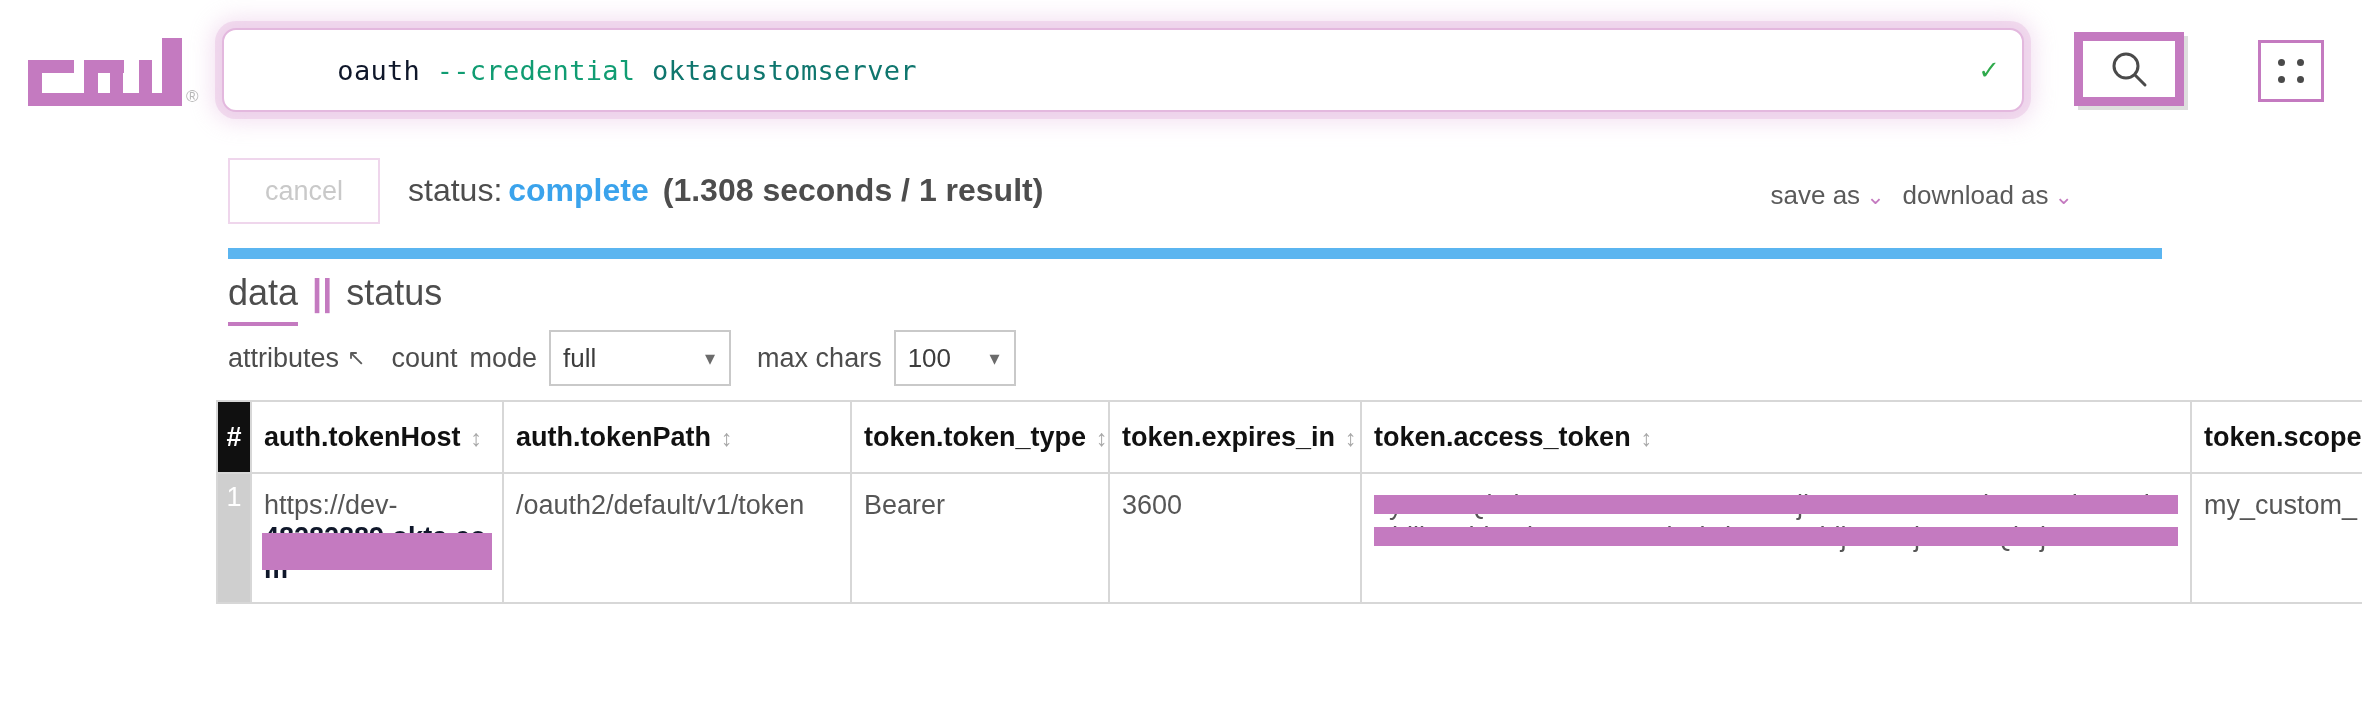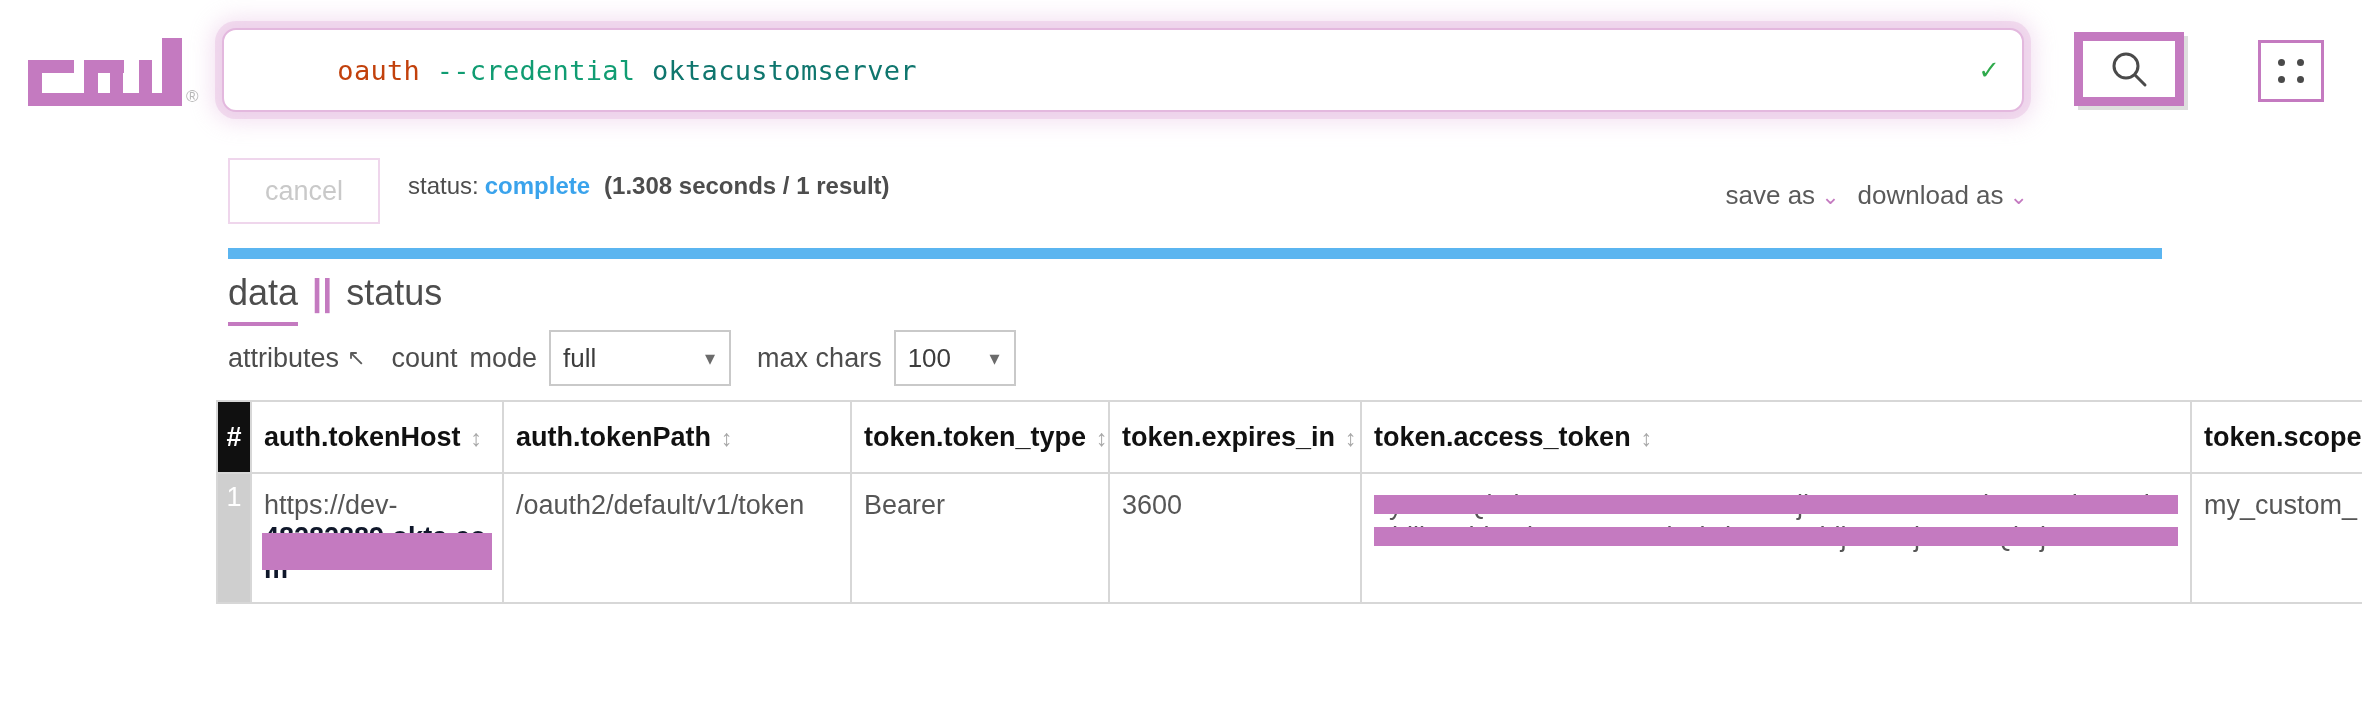--- a/index.html
+++ b/index.html
@@ -70,21 +70,21 @@
   .query-text {
     position: absolute;
     left: 14px;
     top: 50%;
     transform: translateY(-50%);
     font-family: "DejaVu Sans Mono", monospace;
     font-size: 27px;
     letter-spacing: 0.3px;
     white-space: pre;
   }
-  .tok-cmd  { color: #c2410c; }
+  .tok-cmd  { color: #0f172a; }
   .tok-flag { color: #109c72; }
   .tok-arg  { color: #0f766e; }
   .query-check {
     position: absolute;
     right: 22px;
     top: 50%;
     transform: translateY(-50%);
     color: #2faa4c;
     font-size: 26px;
     line-height: 1;
@@ -138,41 +138,42 @@
   .grip i:nth-child(3) { left: 0;    top: 17px; }
   .grip i:nth-child(4) { left: 19px; top: 17px; }
 
   
   .status-row {
     position: absolute;
     left: 0;
     top: 158px;
     width: 2184px;
     height: 70px;
+    padding-left: 45px;
   }
   .cancel-btn {
     position: absolute;
     left: 228px;
     top: 0px;
     width: 152px;
     height: 66px;
     border: 2px solid #efd6ec;
     background: #ffffff;
     box-sizing: border-box;
     color: #c9c9c9;
     font-size: 27px;
     display: flex;
     align-items: center;
     justify-content: center;
   }
   .status-text {
     position: absolute;
     left: 408px;
     top: 14px;
-    font-size: 24px;
+    font-size: 32px;
     white-space: nowrap;
   }
   .status-label { color: #4d4d4d; }
   .status-value { color: #3aa3ec; font-weight: bold; margin-left: 6px; }
   .status-meta  { color: #4d4d4d; font-weight: bold; margin-left: 14px; }
 
   .out-actions {
     position: absolute;
     right: 138px;
     top: 22px;

